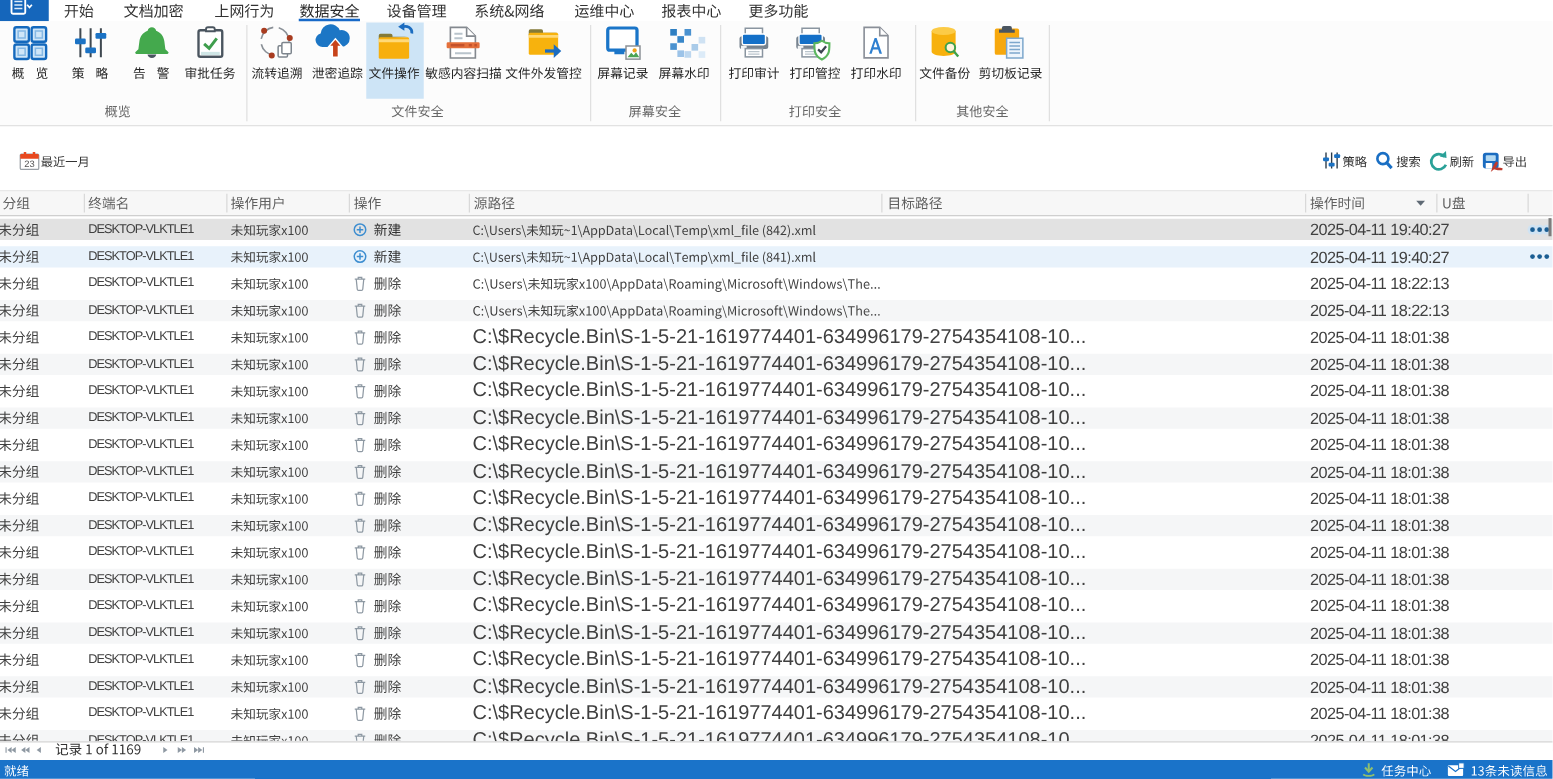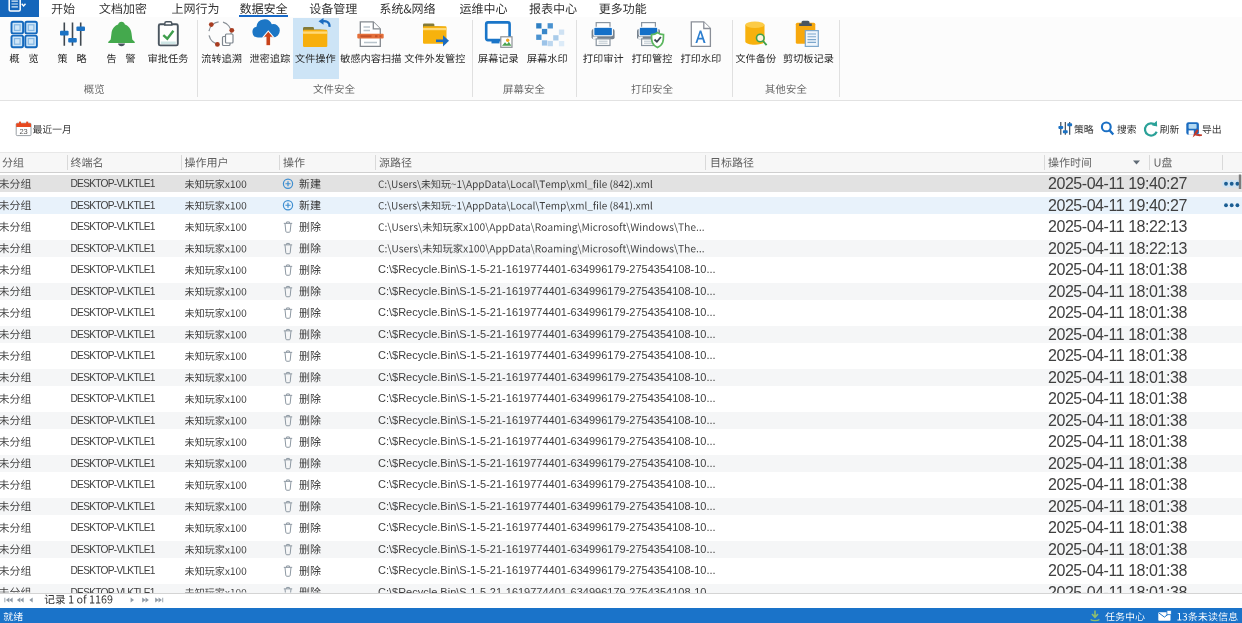--- a/index.html
+++ b/index.html
@@ -1,18 +1,18 @@
 <!DOCTYPE html>
 <html><head><meta charset="utf-8">
 <style>
 *{margin:0;padding:0;box-sizing:border-box}
 html,body{width:1242px;height:623px;overflow:hidden;background:#ffffff;font-family:"Liberation Sans",sans-serif}
-.lat{position:absolute;height:21.5px;line-height:21.5px;font-size:11px;color:#404040;white-space:pre;z-index:4}
+.lat{position:absolute;height:21.5px;line-height:21.5px;font-size:16px;color:#404040;white-space:pre;z-index:4}
 .latd{position:absolute;height:21.5px;line-height:21.5px;font-size:10.2px;letter-spacing:-0.75px;color:#404040;white-space:pre;z-index:4}
-.latt{position:absolute;height:21.5px;line-height:21.5px;font-size:16px;letter-spacing:-0.45px;color:#404040;white-space:pre;z-index:4}
+.latt{position:absolute;height:21.5px;line-height:21.5px;font-size:13px;letter-spacing:-0.45px;color:#404040;white-space:pre;z-index:4}
 </style></head>
 <body>
 <div style="position:absolute;left:0;top:0;width:39px;height:17px;background:#1566bb"></div>
 <div style="position:absolute;left:239.2px;top:14.8px;width:49px;height:2.2px;background:#1769c8;z-index:6"></div>
 <div style="position:absolute;left:0;top:17px;width:1242px;height:84px;background:#fcfcfc;border-bottom:1px solid #e2e2e2"></div>
 <div style="position:absolute;left:293px;top:17.5px;width:46px;height:61.5px;background:#cde4f6"></div>
 <div style="position:absolute;left:197px;top:20px;width:1px;height:77px;background:#e0e0e0"></div>
 <div style="position:absolute;left:472px;top:20px;width:1px;height:77px;background:#e0e0e0"></div>
 <div style="position:absolute;left:576px;top:20px;width:1px;height:77px;background:#e0e0e0"></div>
 <div style="position:absolute;left:732px;top:20px;width:1px;height:77px;background:#e0e0e0"></div>

